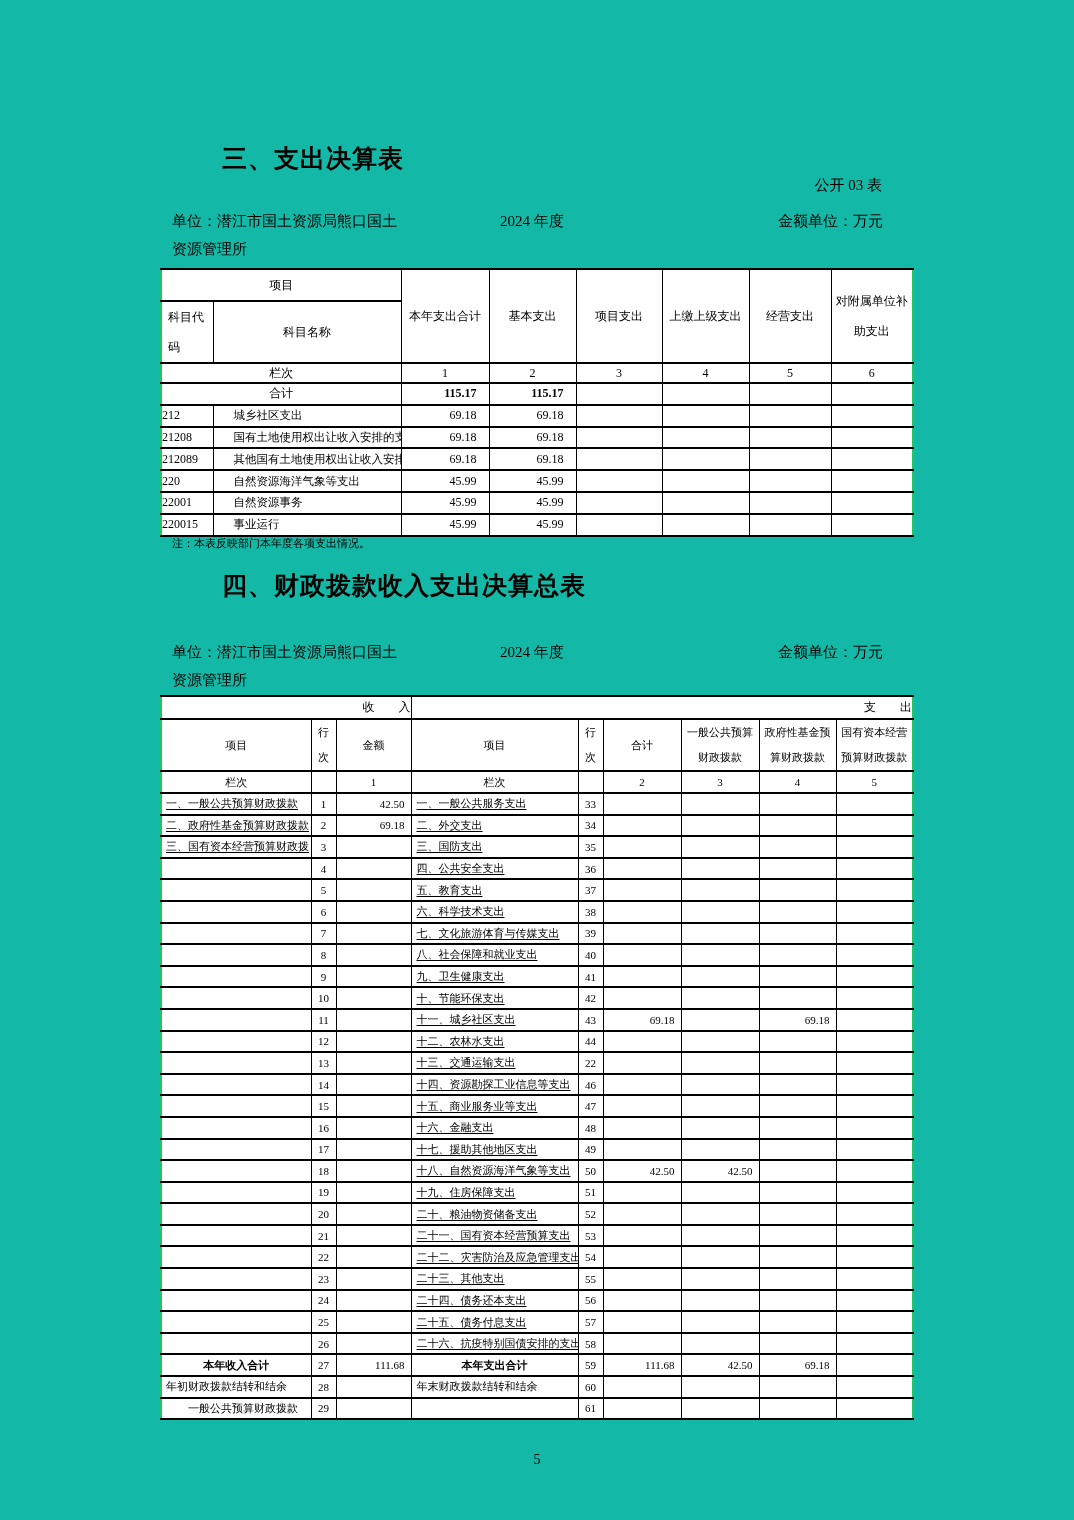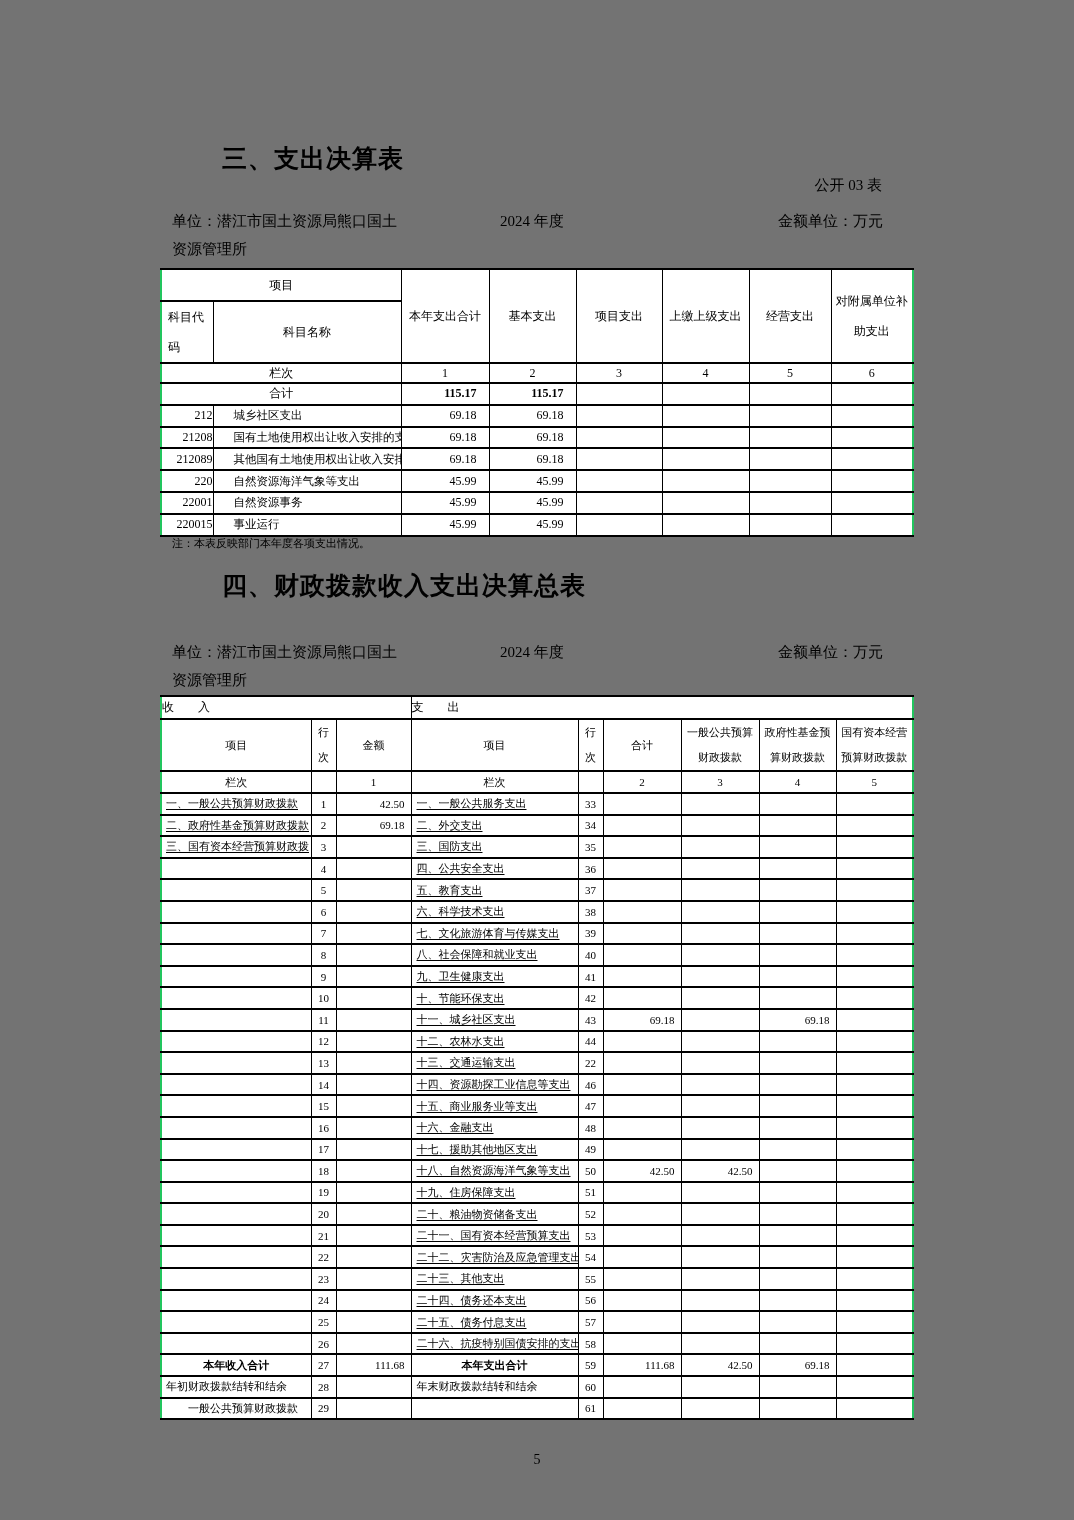--- a/index.html
+++ b/index.html
@@ -1,17 +1,17 @@
 <!DOCTYPE html>
 <html><head>
 <meta charset="utf-8">
 <style>
   html,body{margin:0;padding:0;background:#fff;}
   .page{
-    position:relative;width:1074px;height:1520px;background:#737373;
+    position:relative;width:1074px;height:1520px;background:#14b8a6;
     font-family:"Liberation Serif","DejaVu Serif",serif;color:#000;overflow:hidden;
   }
   .sec-title{
     position:absolute;left:222px;font-family:"Liberation Sans","DejaVu Sans",sans-serif;
     font-weight:700;font-size:25px;letter-spacing:1px;white-space:nowrap;
   }
   .sheet-label{position:absolute;left:160px;width:722px;text-align:right;font-size:15px;}
   .unit-text{position:absolute;font-size:15px;white-space:nowrap;}
   .note-text{position:absolute;left:172px;font-size:11px;white-space:nowrap;}
   .page-num{position:absolute;left:0;width:100%;text-align:center;font-size:14px;}
@@ -27,34 +27,34 @@
   
   #t3{top:268px;width:752px;}
   #t3 td{font-size:12px;}
   #t3 tr.h1{height:30px;}
   #t3 tr.h2{height:60px;}
   #t3 tr.lanci{height:20px;}
   #t3 tr.drow{height:21.8px;}
   #t3 .hc{text-align:center;line-height:30px;}
   #t3 .codeh{text-align:left;padding-left:6px;}
   #t3 .lc{text-align:center;line-height:18px;font-size:12px;}
-  #t3 .codec{text-align:right;padding-left:6px;}
+  #t3 .codec{text-align:left;}
   #t3 .namec{text-align:left;padding-left:20px;font-size:11.5px;white-space:nowrap;}
   #t3 .ctr{text-align:center;}
   #t3 .num{text-align:right;padding-right:12px;}
   .bold{font-weight:700;}
   
   #t4{top:695px;width:752px;}
   #t4 td{font-size:11px;}
   #t4 tr.h1{height:23px;}
   #t4 tr.h2{height:50px;}
   #t4 tr.lanci{height:22px;}
   #t4 tr.drow{height:21.6px;}
   #t4 .hc{text-align:center;line-height:25px;}
-  #t4 .top-hc{text-align:left;line-height:19px;font-size:12px;}
+  #t4 .top-hc{text-align:right;line-height:19px;font-size:12px;}
   #t4 .lc{text-align:center;line-height:18px;}
   #t4 .inamec{text-align:left;padding-left:4px;white-space:nowrap;}
   #t4 .enamec{text-align:left;padding-left:5px;white-space:nowrap;}
   #t4 .lnc{text-align:center;}
   #t4 .num2{text-align:right;padding-right:6px;}
   .ul{text-decoration:underline;text-underline-offset:2px;}
   .bc{text-align:center !important;font-weight:700;padding-left:0 !important;}
   .ind{padding-left:26px !important;}
 </style>
 </head>

